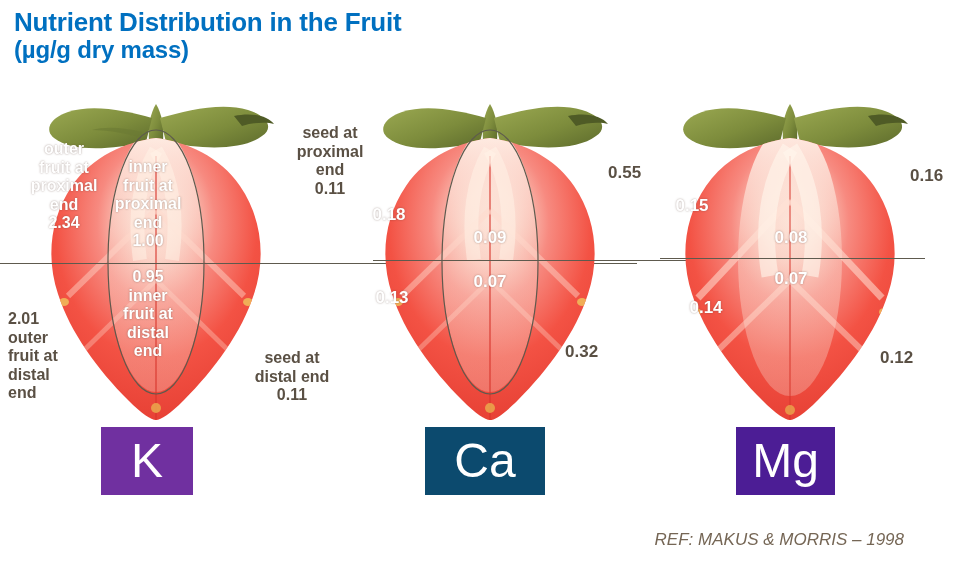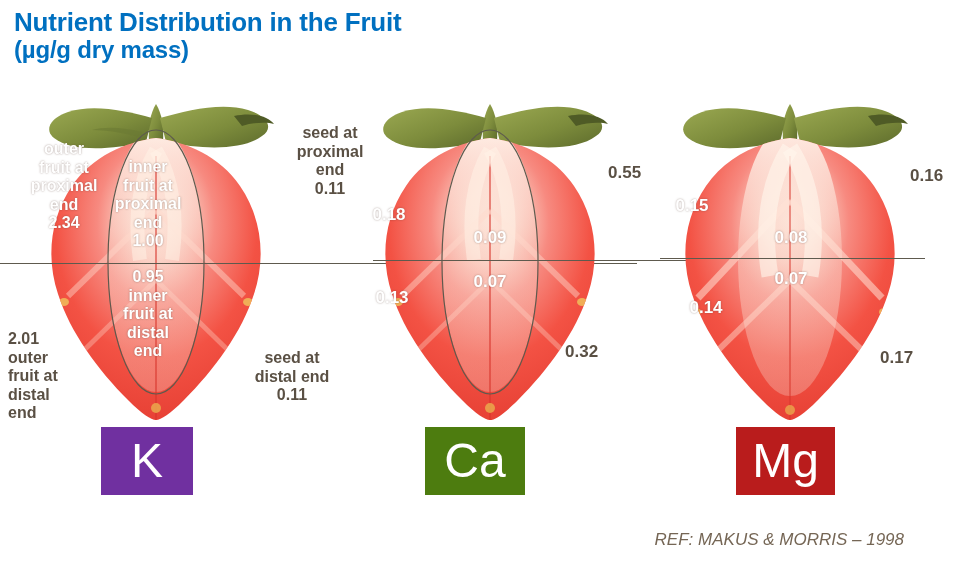--- a/index.html
+++ b/index.html
@@ -112,28 +112,28 @@
     line-height: 1;
   }
   #chip-k {
     left: 101px; top: 427px;
     width: 92px; height: 68px;
     background: #7030a0;
     font-size: 48px;
   }
   #chip-ca {
     left: 425px; top: 427px;
-    width: 100px; height: 68px;
-    background: #4d7c0f;
+    width: 120px; height: 68px;
+    background: #0c4a6e;
     font-size: 48px;
   }
   #chip-mg {
     left: 736px; top: 427px;
     width: 99px; height: 68px;
-    background: #b91c1c;
+    background: #4c1d95;
     font-size: 48px;
   }
 
   
   #reference {
     position: absolute;
     right: 52px;
     top: 530px;
     font-size: 17px;
     font-style: italic;
@@ -235,21 +235,21 @@
 proximal
 end
 1.00</div>
 
   <div class="lbl lbl-inner" style="left:112px; top:268px; width:72px;">0.95
 inner
 fruit at
 distal
 end</div>
 
-  <div class="lbl lbl-outer" style="left:8px; top:310px; width:90px;margin-top:20px;">2.01
+  <div class="lbl lbl-outer" style="left:8px; top:310px; width:90px;">2.01
 outer
 fruit at
 distal
 end</div>
 
   <div class="lbl lbl-outer" style="left:280px; top:124px; width:100px; text-align:center;">seed at
 proximal
 end
 0.11</div>
 
@@ -384,21 +384,21 @@
     </svg>
   </div>
 
   <div class="equator" style="left:660px; top:258px; width:265px;"></div>
 
   <div class="lbl lbl-num-in" style="left:663px; top:196px; width:58px;">0.15</div>
   <div class="lbl lbl-num-in" style="left:762px; top:228px; width:58px;">0.08</div>
   <div class="lbl lbl-num-in" style="left:762px; top:269px; width:58px;">0.07</div>
   <div class="lbl lbl-num-in" style="left:677px; top:298px; width:58px;">0.14</div>
   <div class="lbl lbl-num-out" style="left:910px; top:166px; width:58px;">0.16</div>
-  <div class="lbl lbl-num-out" style="left:880px; top:348px; width:58px;">0.17</div>
+  <div class="lbl lbl-num-out" style="left:880px; top:348px; width:58px;">0.12</div>
 
   <div class="chip" id="chip-k">
     <span>K</span>
   </div>
   <div class="chip" id="chip-ca">
     <span>Ca</span>
   </div>
   <div class="chip" id="chip-mg">
     <span>Mg</span>
   </div>

